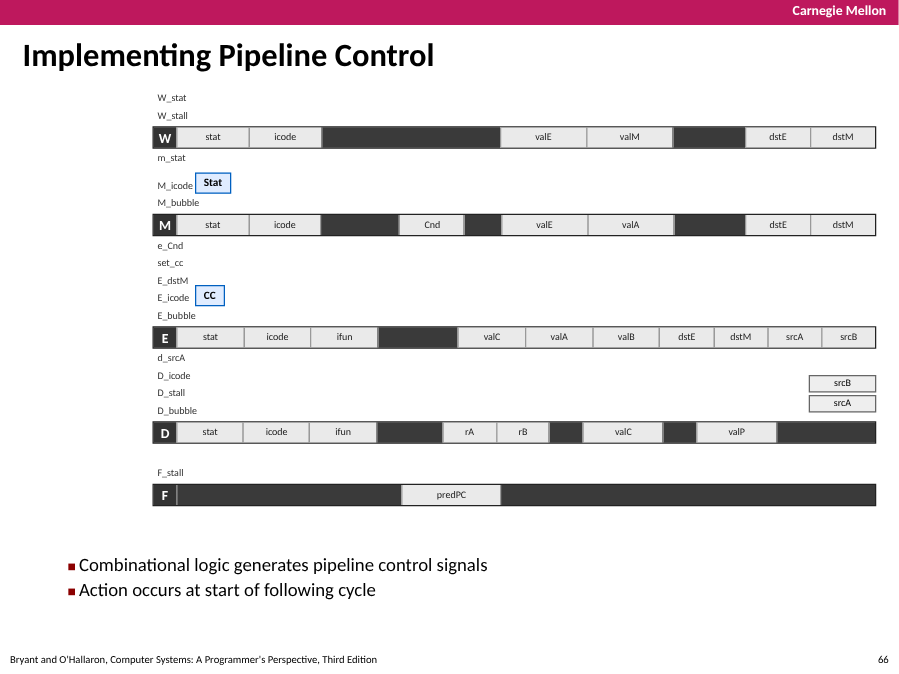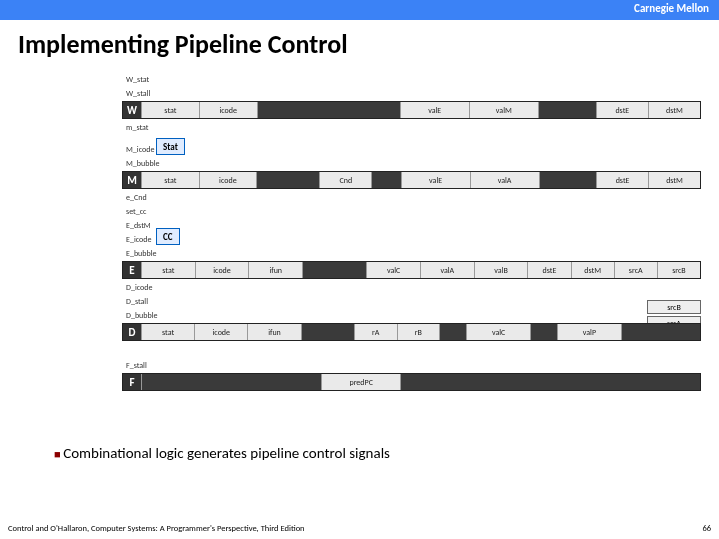--- a/index.html
+++ b/index.html
@@ -1,17 +1,17 @@
 <!DOCTYPE html>
 <html><head>
 <meta charset="utf-8">
 <style>
 *{box-sizing:border-box;margin:0;padding:0}
 body{font-family:Calibri,Arial,sans-serif;background:#fff;width:719px;height:539px;position:relative;overflow:hidden}
-.topbar{background:#3b82f6;height:20px;color:#fff;text-align:right;padding:2px 10px;font-weight:bold;font-size:11px}
+.topbar{background:#be185d;height:20px;color:#fff;text-align:right;padding:2px 10px;font-weight:bold;font-size:11px}
 .title{font-size:26px;font-weight:bold;padding:8px 18px 4px}
 .diagram{position:relative;margin:4px 18px 0;height:360px;background:#fff}
 .control-box{position:absolute;left:18px;top:12px;width:52px;height:330px;background:linear-gradient(90deg,#aaa,#ddd,#aaa);border-radius:26px;border:1px solid #888;display:flex;align-items:center;justify-content:center;text-align:center;font-size:9px;padding:4px}
 .rows{position:absolute;left:78px;right:0;top:4px}
 .siglbl{font-size:8px;color:#333;height:14px;display:flex;align-items:center;padding-left:30px}
 .reg-row{position:relative;height:18px;margin:1px 0}
 .segbar{position:absolute;left:26px;right:0;height:18px;background:linear-gradient(#555,#3a3a3a);border:1px solid #222;color:#fff;display:flex;align-items:center}
 .reg-letter{width:18px;text-align:center;font-weight:bold;font-size:11px;background:#333;height:100%;display:flex;align-items:center;justify-content:center}
 .cells{flex:1;display:flex;height:100%}
 .cell{font-size:8px;color:#222;background:#eaeaea;border-left:1px solid #999;display:flex;align-items:center;justify-content:center;height:100%}
@@ -94,20 +94,21 @@
           <div class="cell" style="flex:1">valC</div>
           <div class="cell" style="flex:1">valA</div>
           <div class="cell" style="flex:1">valB</div>
           <div class="cell" style="flex:0.8">dstE</div>
           <div class="cell" style="flex:0.8">dstM</div>
           <div class="cell" style="flex:0.8">srcA</div>
           <div class="cell" style="flex:0.8">srcB</div>
         </div>
       </div>
     </div>
+    <div class="siglbl">d_srcA</div>
     <div class="siglbl">D_icode</div>
 
     <div class="src-box" style="top:228px">srcB</div>
     <div class="src-box" style="top:244px">srcA</div>
 
     <div class="siglbl">D_stall</div>
     <div class="siglbl">D_bubble</div>
     <div class="reg-row">
       <div class="segbar">
           <div class="reg-letter">D</div>
@@ -139,18 +140,19 @@
           <div class="cell blank" style="flex:5"></div>
         </div>
       </div>
     </div>
 
   </div>
 </div>
 
 <ul class="bullets">
   <li>Combinational logic generates pipeline control signals</li>
+  <li>Action occurs at start of following cycle</li>
 </ul>
 
 <div class="footer">
-  <span>Control and O'Hallaron, Computer Systems: A Programmer's Perspective, Third Edition</span>
+  <span>Bryant and O'Hallaron, Computer Systems: A Programmer's Perspective, Third Edition</span>
   <span>66</span>
 </div>
 
 </body></html>

